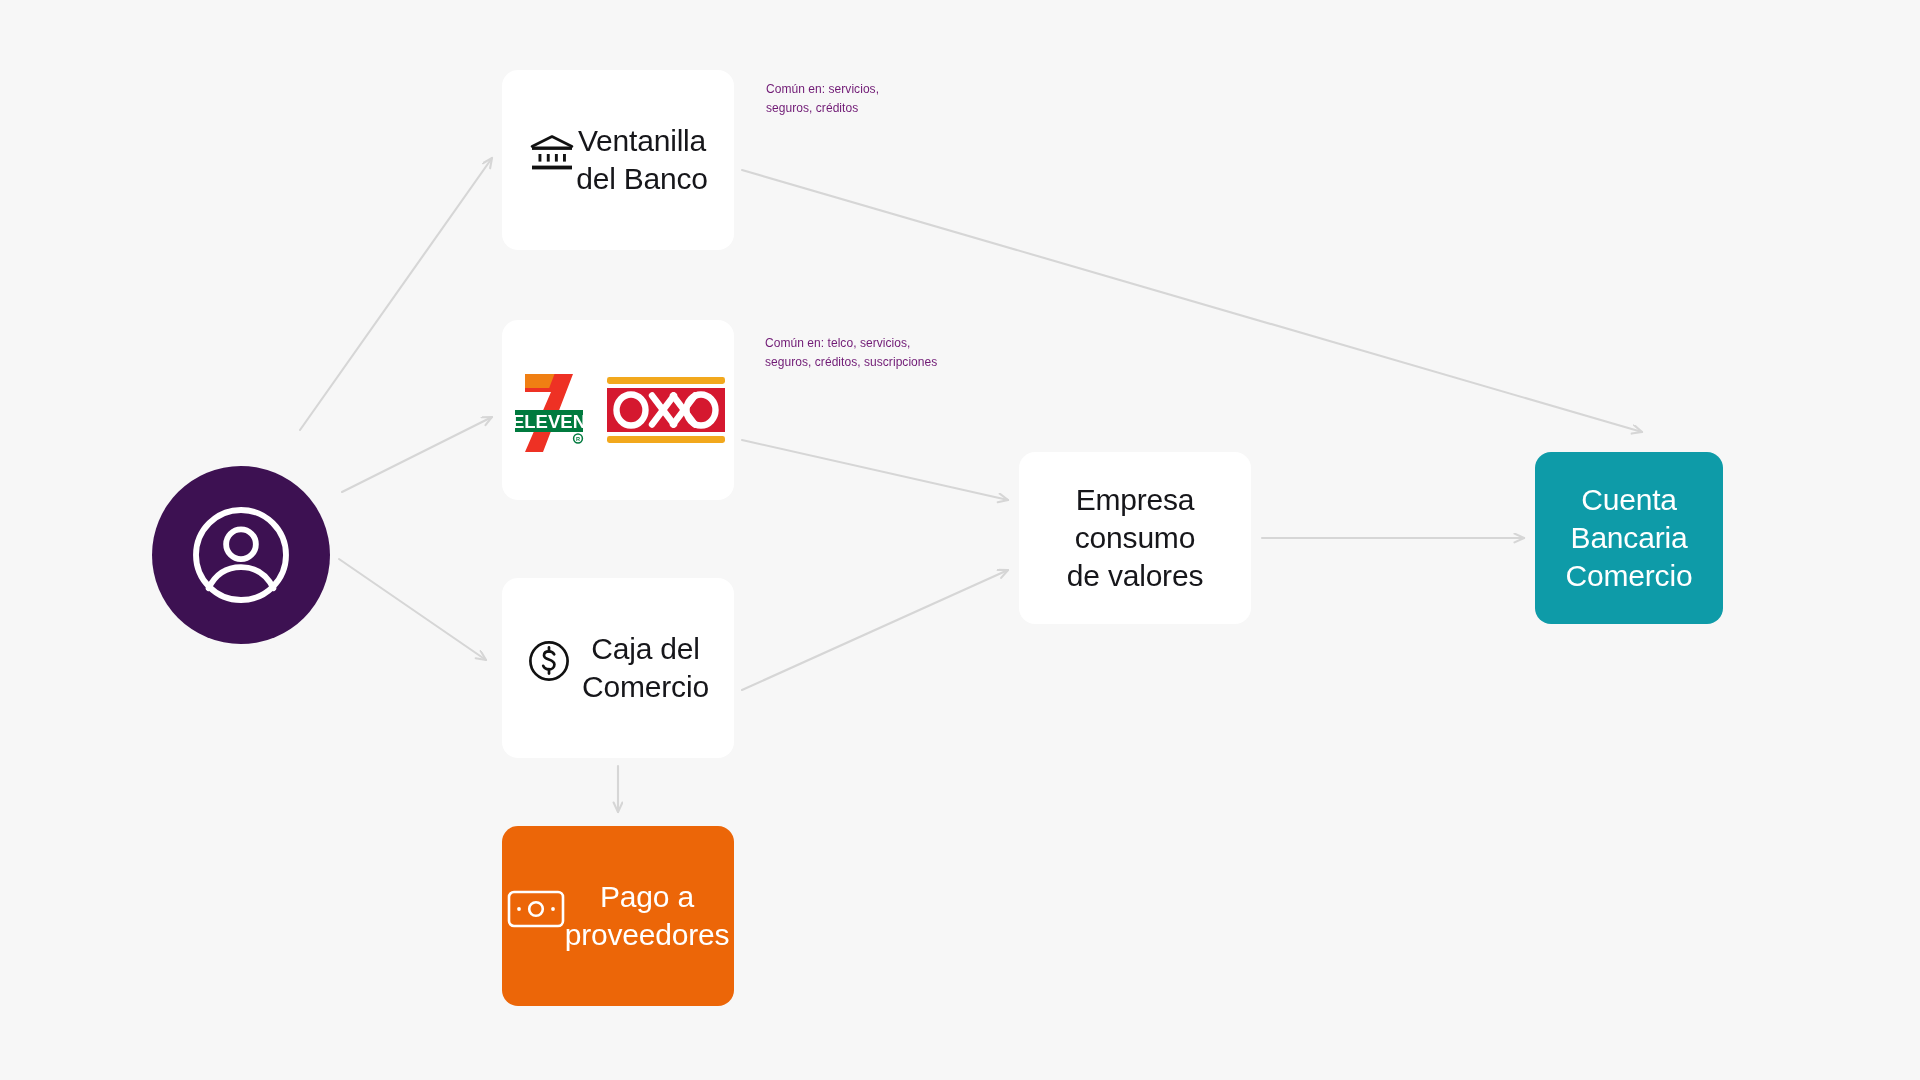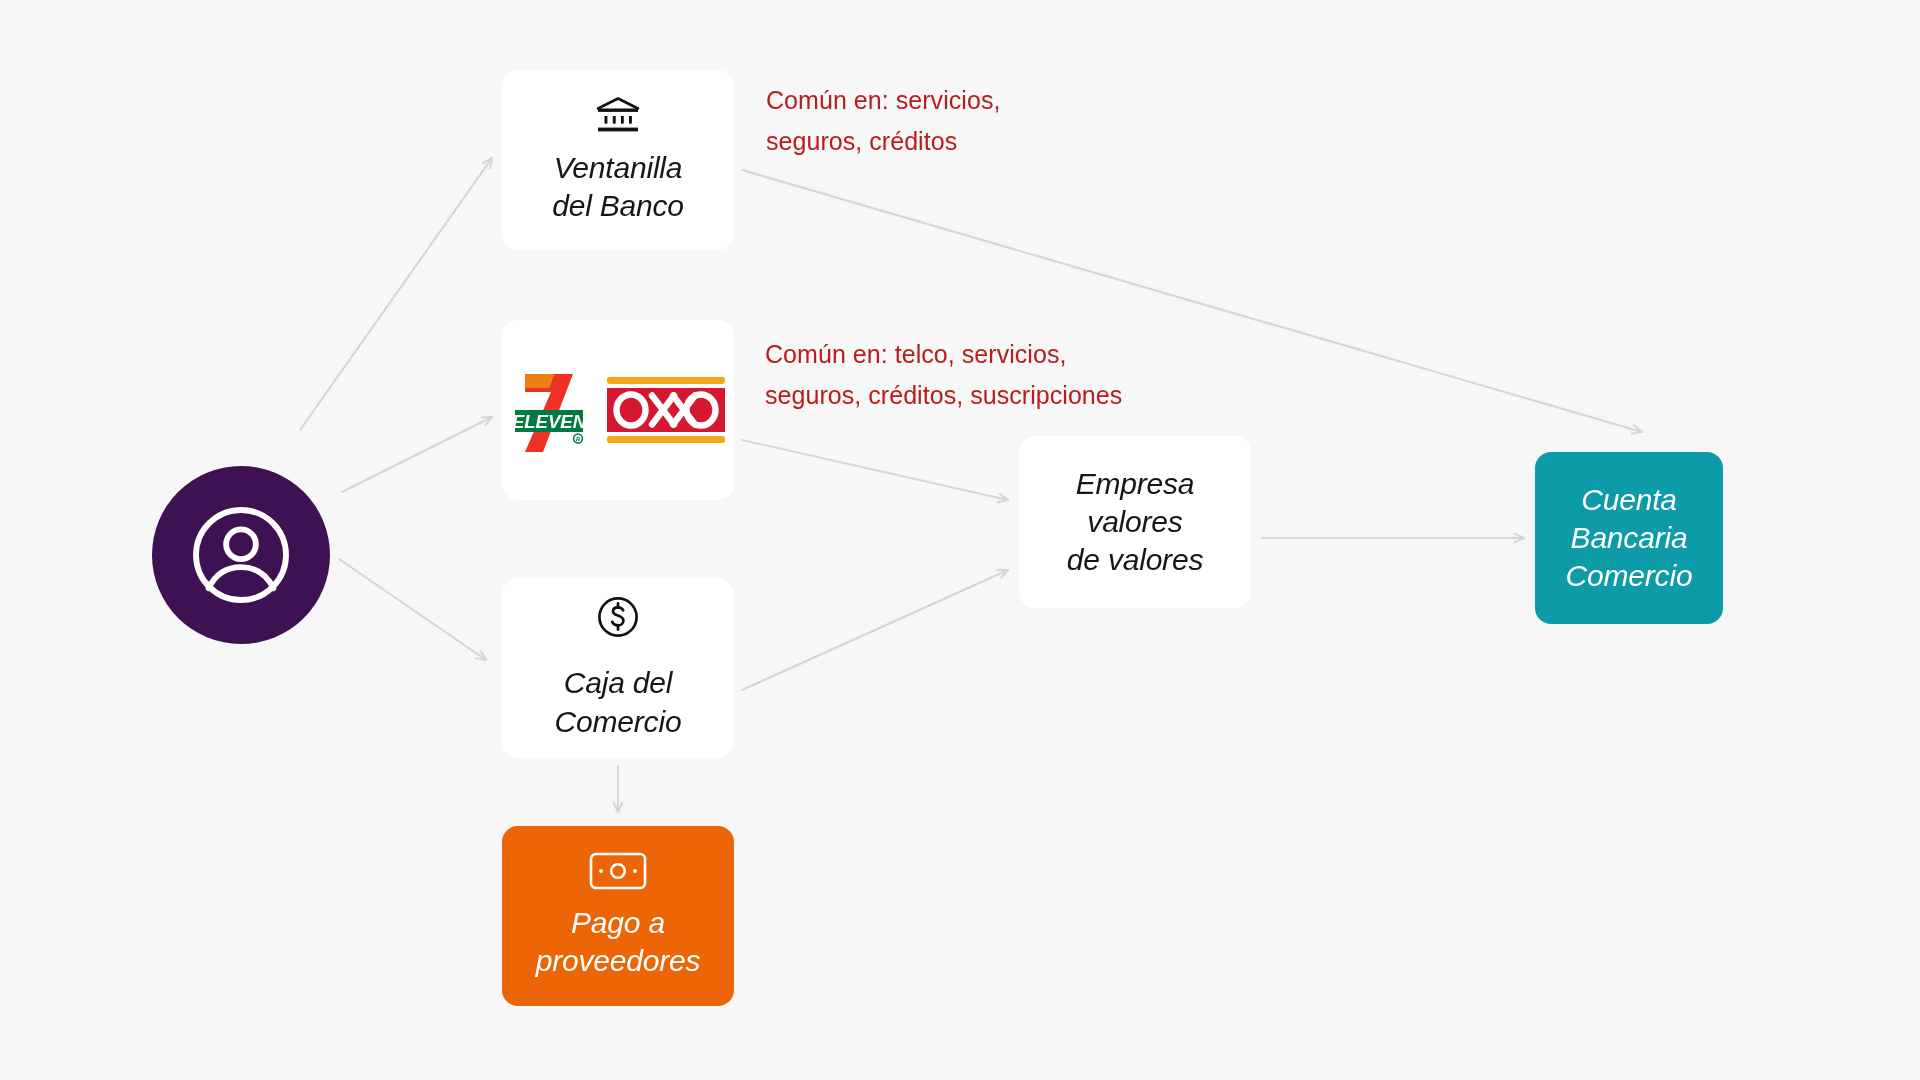--- a/index.html
+++ b/index.html
@@ -24,24 +24,23 @@
     width: 178px; height: 178px;
     border-radius: 50%;
     display: flex; align-items: center; justify-content: center;
   }
 
   
   .card {
     position: absolute;
     border-radius: 16px;
     display: flex;
-    flex-direction: column;
+    flex-direction: row;
     align-items: center;
     justify-content: center;
-    font-style: italic;
   }
   .card-white { background: #FFFFFF; }
 
   .card-title {
     font-size: 30px;
     line-height: 1.27;
     text-align: center;
     font-weight: 400;
     letter-spacing: -0.2px;
   }
@@ -49,30 +48,30 @@
   .card-solid .card-title { color: #FFFFFF; }
 
   .card-icon { margin-bottom: 14px; display: block; }
 
   
   #card-ventanilla { left: 502px; top: 70px;  width: 232px; height: 180px; }
   #card-stores     { left: 502px; top: 320px; width: 232px; height: 180px; }
   #card-caja       { left: 502px; top: 578px; width: 232px; height: 180px; gap: 11px; }
   #card-pago       { left: 502px; top: 826px; width: 232px; height: 180px;
                      background: #EC6608; }
-  #card-traslado   { left: 1019px; top: 436px; width: 232px; height: 172px; }
+  #card-traslado   { left: 1019px; top: 452px; width: 232px; height: 172px; }
   #card-cuenta     { left: 1535px; top: 452px; width: 188px; height: 172px;
                      background: #0E9BA8; }
 
   
   .note {
     position: absolute;
-    font-size: 25px;
+    font-size: 12px;
     line-height: 1.62;
-    color: #b91c1c;
+    color: #701a75;
     white-space: pre-line;
     letter-spacing: 0.05px;
   }
   #note-ventanilla { left: 766px; top: 80px;  width: 330px; }
   #note-stores     { left: 765px; top: 334px; width: 360px; }
   #note-caja       { left: 766px; top: 691px; width: 360px; }
 
   
   .logo-row {
     display: flex; align-items: center; justify-content: center;
@@ -187,21 +186,21 @@
     </svg>
     <div class="card-title">
       <div>Pago a</div>
       <div>proveedores</div>
     </div>
   </div>
 
   <div class="card card-white" id="card-traslado">
     <div class="card-title">
       <div>Empresa</div>
-      <div>valores</div>
+      <div>consumo</div>
       <div>de valores</div>
     </div>
   </div>
 
   <div class="card card-solid" id="card-cuenta">
     <div class="card-title">
       <div>Cuenta</div>
       <div>Bancaria</div>
       <div>Comercio</div>
     </div>

